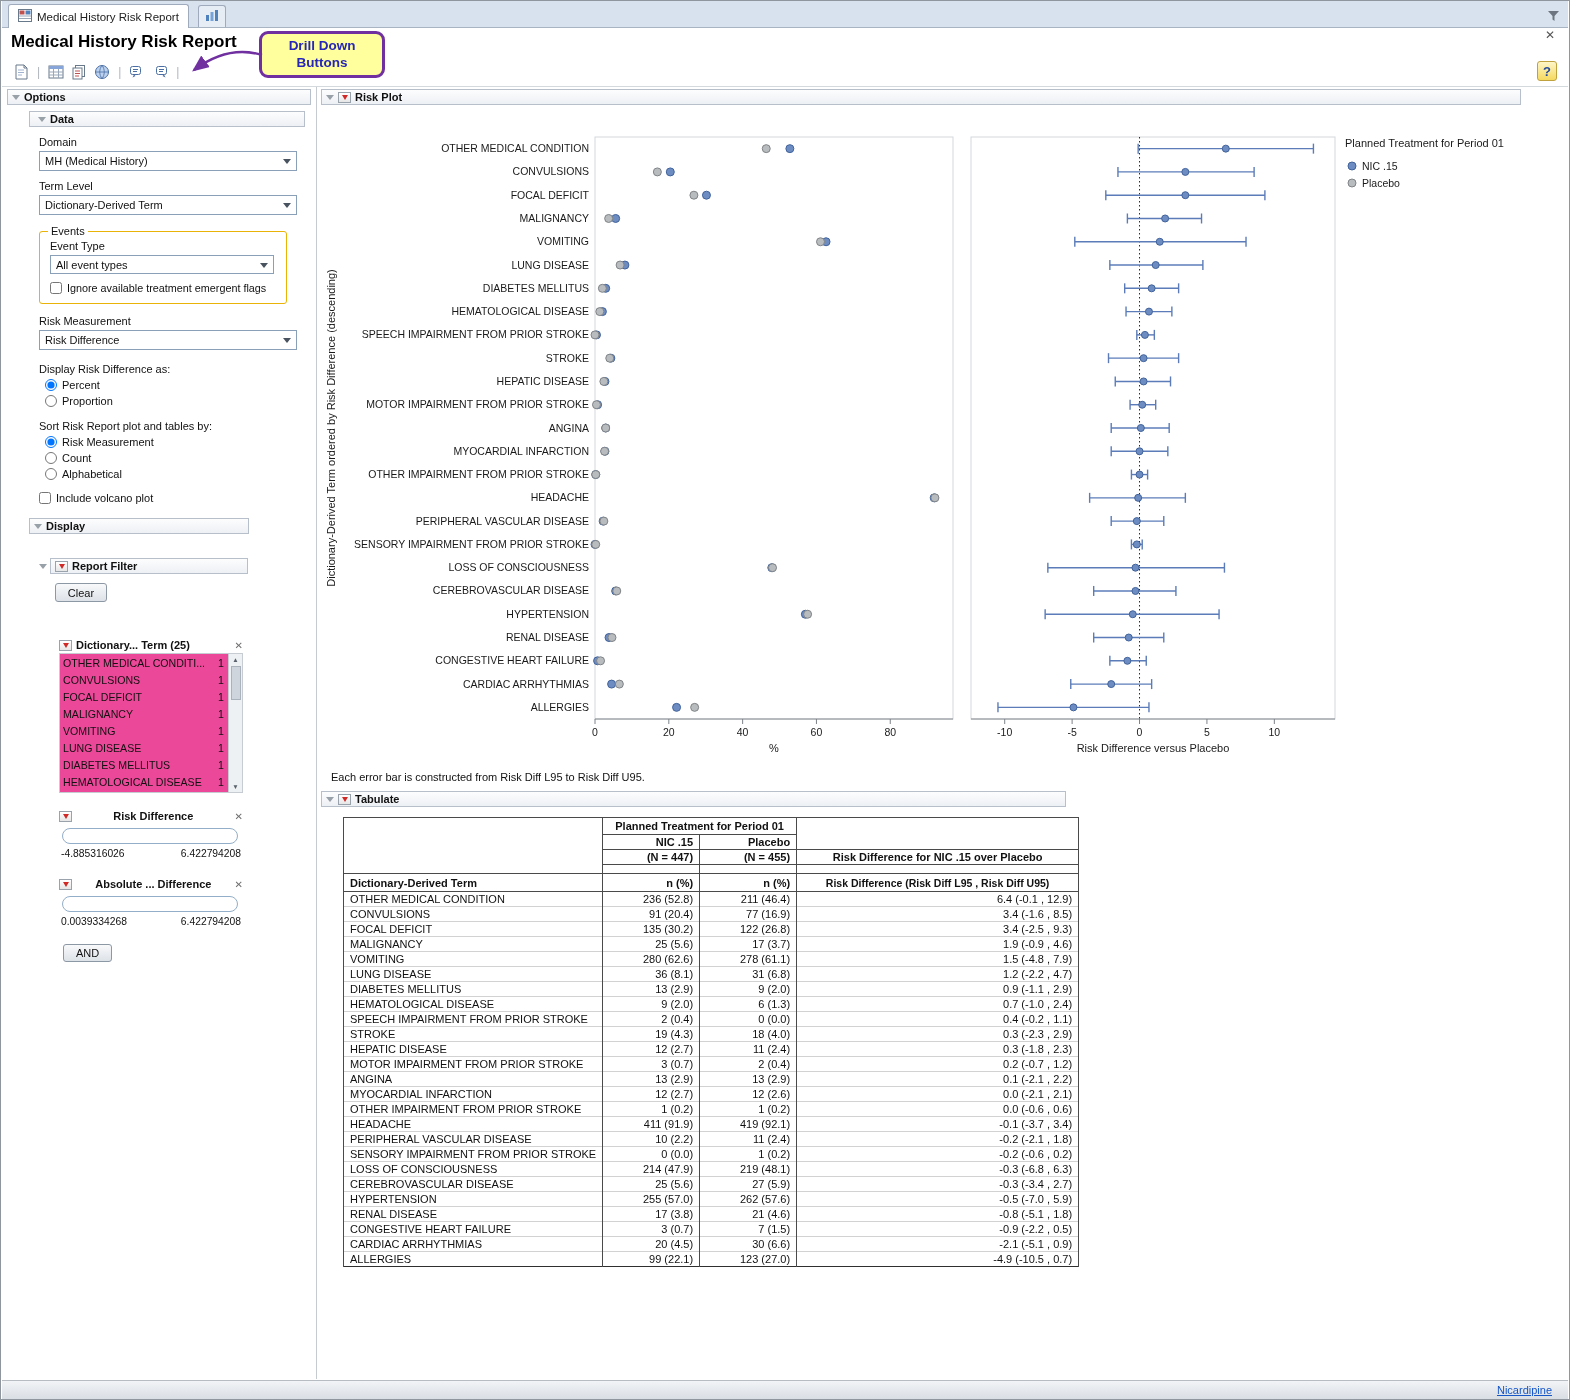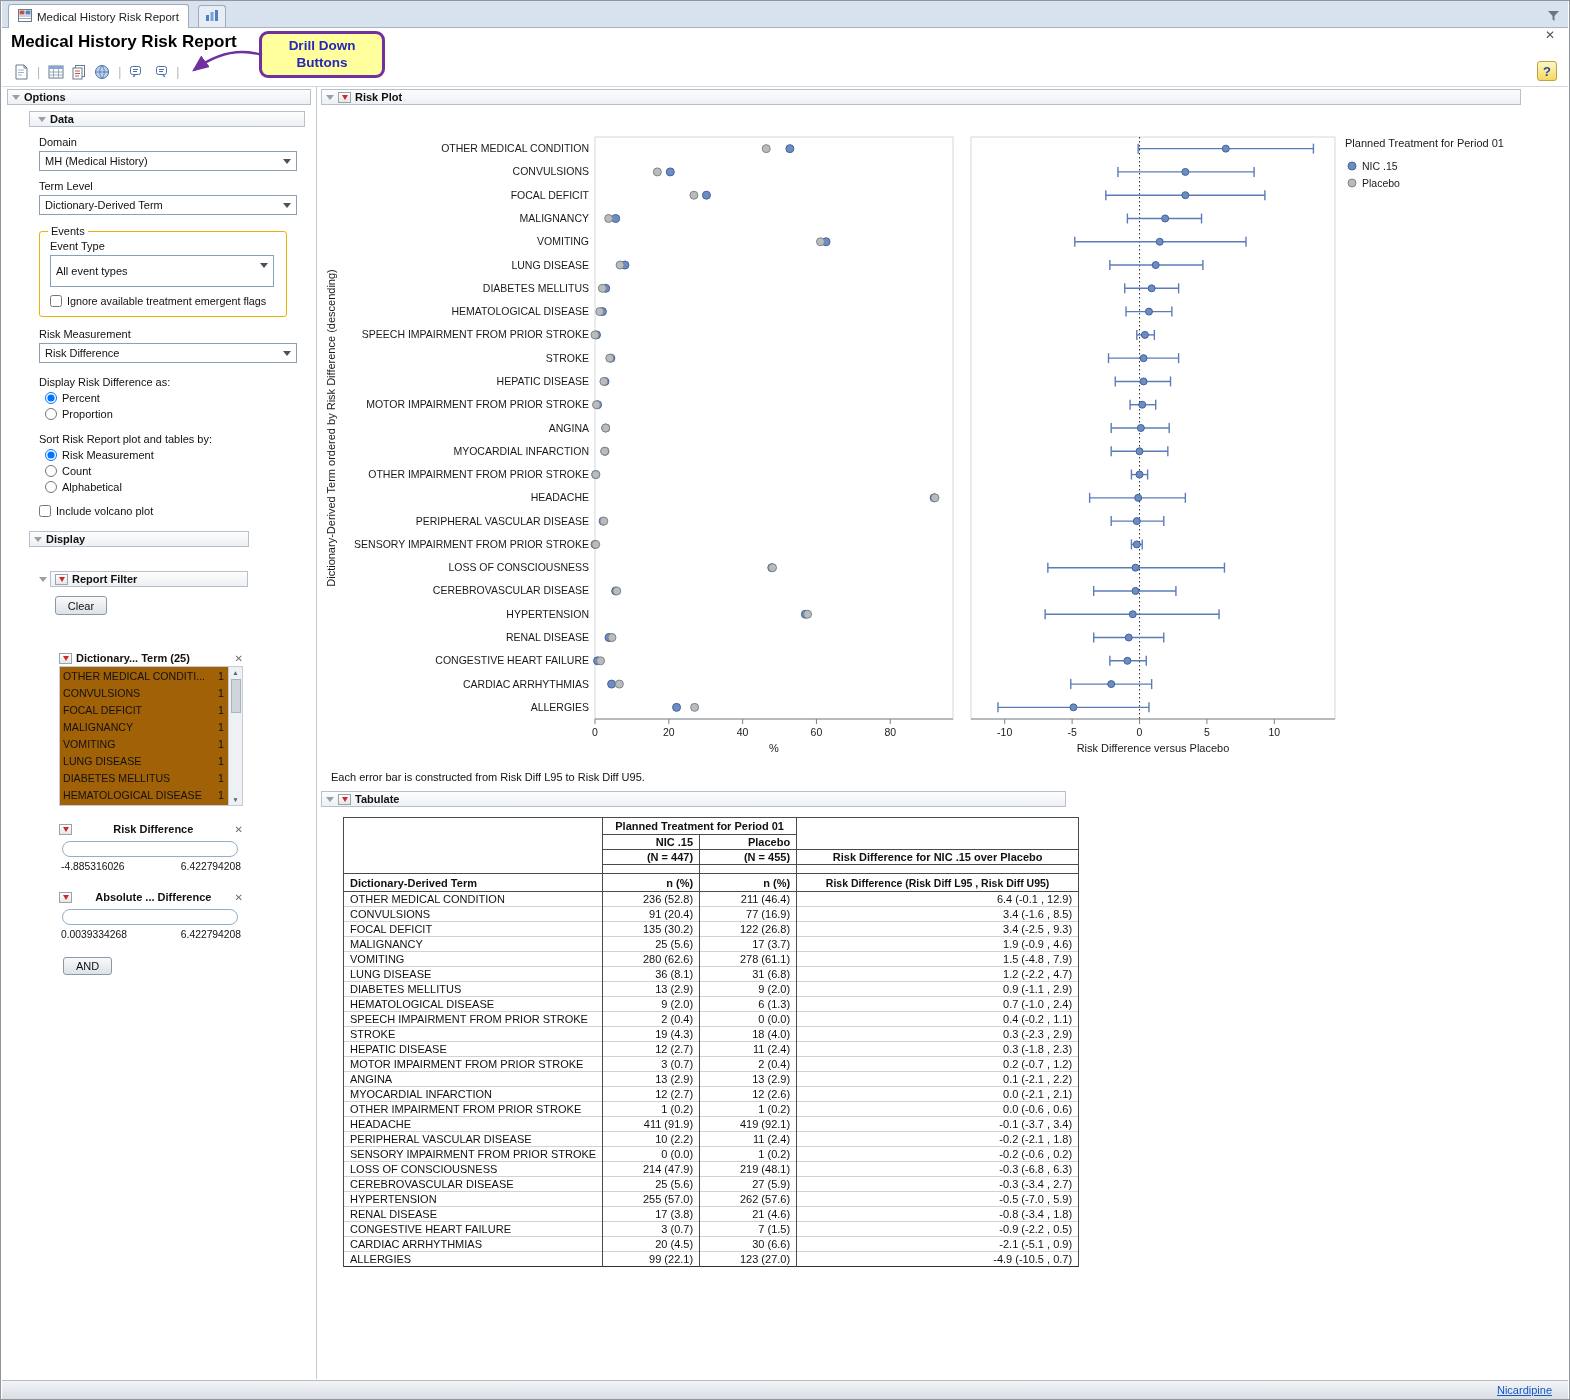--- a/index.html
+++ b/index.html
@@ -42,21 +42,21 @@
   
   .opts { position:absolute; left:6px; top:88px; width:306px; }
   .sect { margin-left:22px; margin-top:6px; }
   .events { margin:10px 12px 0 10px; width:248px; border:1px solid #eab308; border-radius:3px; padding:1px 12px 9px 8px; }
   .events legend { font-size:11px; padding:0 3px; color:#111; }
   .rf-row { display:flex; align-items:center; gap:3px; margin:24px 0 0 10px; }
   .card { margin-left:30px; width:184px; }
   .card-hdr { display:flex; align-items:flex-end; gap:4px; height:17px; }
   .card-title { font-weight:bold; font-size:11px; flex:1; color:#111; }
   .xclose { color:#6e6e6e; font-size:10px; }
-  .tf-list-wrap { display:flex; border:1px solid #c6ccd2; height:140px; background:#a16207; margin-top:2px;text-align:center; }
+  .tf-list-wrap { display:flex; border:1px solid #c6ccd2; height:140px; background:#ec4899; margin-top:2px;text-align:center; }
   .tf-list { flex:1; overflow:hidden; }
   .tf-row { display:flex; justify-content:space-between; align-items:center; padding:1px 4px 1px 3px; font-size:10.6px; height:17px; color:#111; white-space:nowrap; }
   .sb { width:14px; border-left:1px solid #c6ccd2; background:#eef1f4; display:flex; flex-direction:column; align-items:center; }
   .sb-a { font-size:6.5px; color:#5a626b; line-height:11px; }
   .sb-thumb { width:10px; height:34px; background:#cfd5dc; border:1px solid #aab2bb; margin-top:1px; }
   .sb-sp { flex:1; }
   .slider { margin:6px 3px 0 3px; width:176px; height:16px; border:1px solid #93aec8; border-radius:8px; background:#fff; }
   .vals { display:flex; justify-content:space-between; font-size:10.3px; margin-top:4px; padding:0 2px; color:#111; }
 
   
@@ -198,21 +198,21 @@
 
       <div class="lbl">Term Level</div>
       <div class="dd" style="margin-left:10px;">
         <span>Dictionary-Derived Term</span>
         <span class="arr"></span>
       </div>
 
       <fieldset class="events">
         <legend>Events</legend>
         <div class="lbl" style="margin:2px 0 3px 2px;">Event Type</div>
-        <div class="dd" style="width:224px;margin-left:2px;height:32px;">
+        <div class="dd" style="width:224px;margin-left:2px;height:19px;">
           <span>All event types</span>
           <span class="arr"></span>
         </div>
         <label class="chk-row" style="margin:8px 0 0 2px;">
           <input type="checkbox" style="">
           <span>Ignore available treatment emergent flags</span>
         </label>
       </fieldset>
 
       <div class="lbl" style="margin-top:11px;">Risk Measurement</div>
@@ -743,21 +743,21 @@
           <tr>
             <td class="">HYPERTENSION</td>
             <td class="cn">255 (57.0)</td>
             <td class="cn">262 (57.6)</td>
             <td class="cn">-0.5 (-7.0 , 5.9)</td>
           </tr>
           <tr>
             <td class="">RENAL DISEASE</td>
             <td class="cn">17 (3.8)</td>
             <td class="cn">21 (4.6)</td>
-            <td class="cn">-0.8 (-3.4 , 1.8)</td>
+            <td class="cn">-0.8 (-5.1 , 1.8)</td>
           </tr>
           <tr>
             <td class="">CONGESTIVE HEART FAILURE</td>
             <td class="cn">3 (0.7)</td>
             <td class="cn">7 (1.5)</td>
             <td class="cn">-0.9 (-2.2 , 0.5)</td>
           </tr>
           <tr>
             <td class="">CARDIAC ARRHYTHMIAS</td>
             <td class="cn">20 (4.5)</td>

